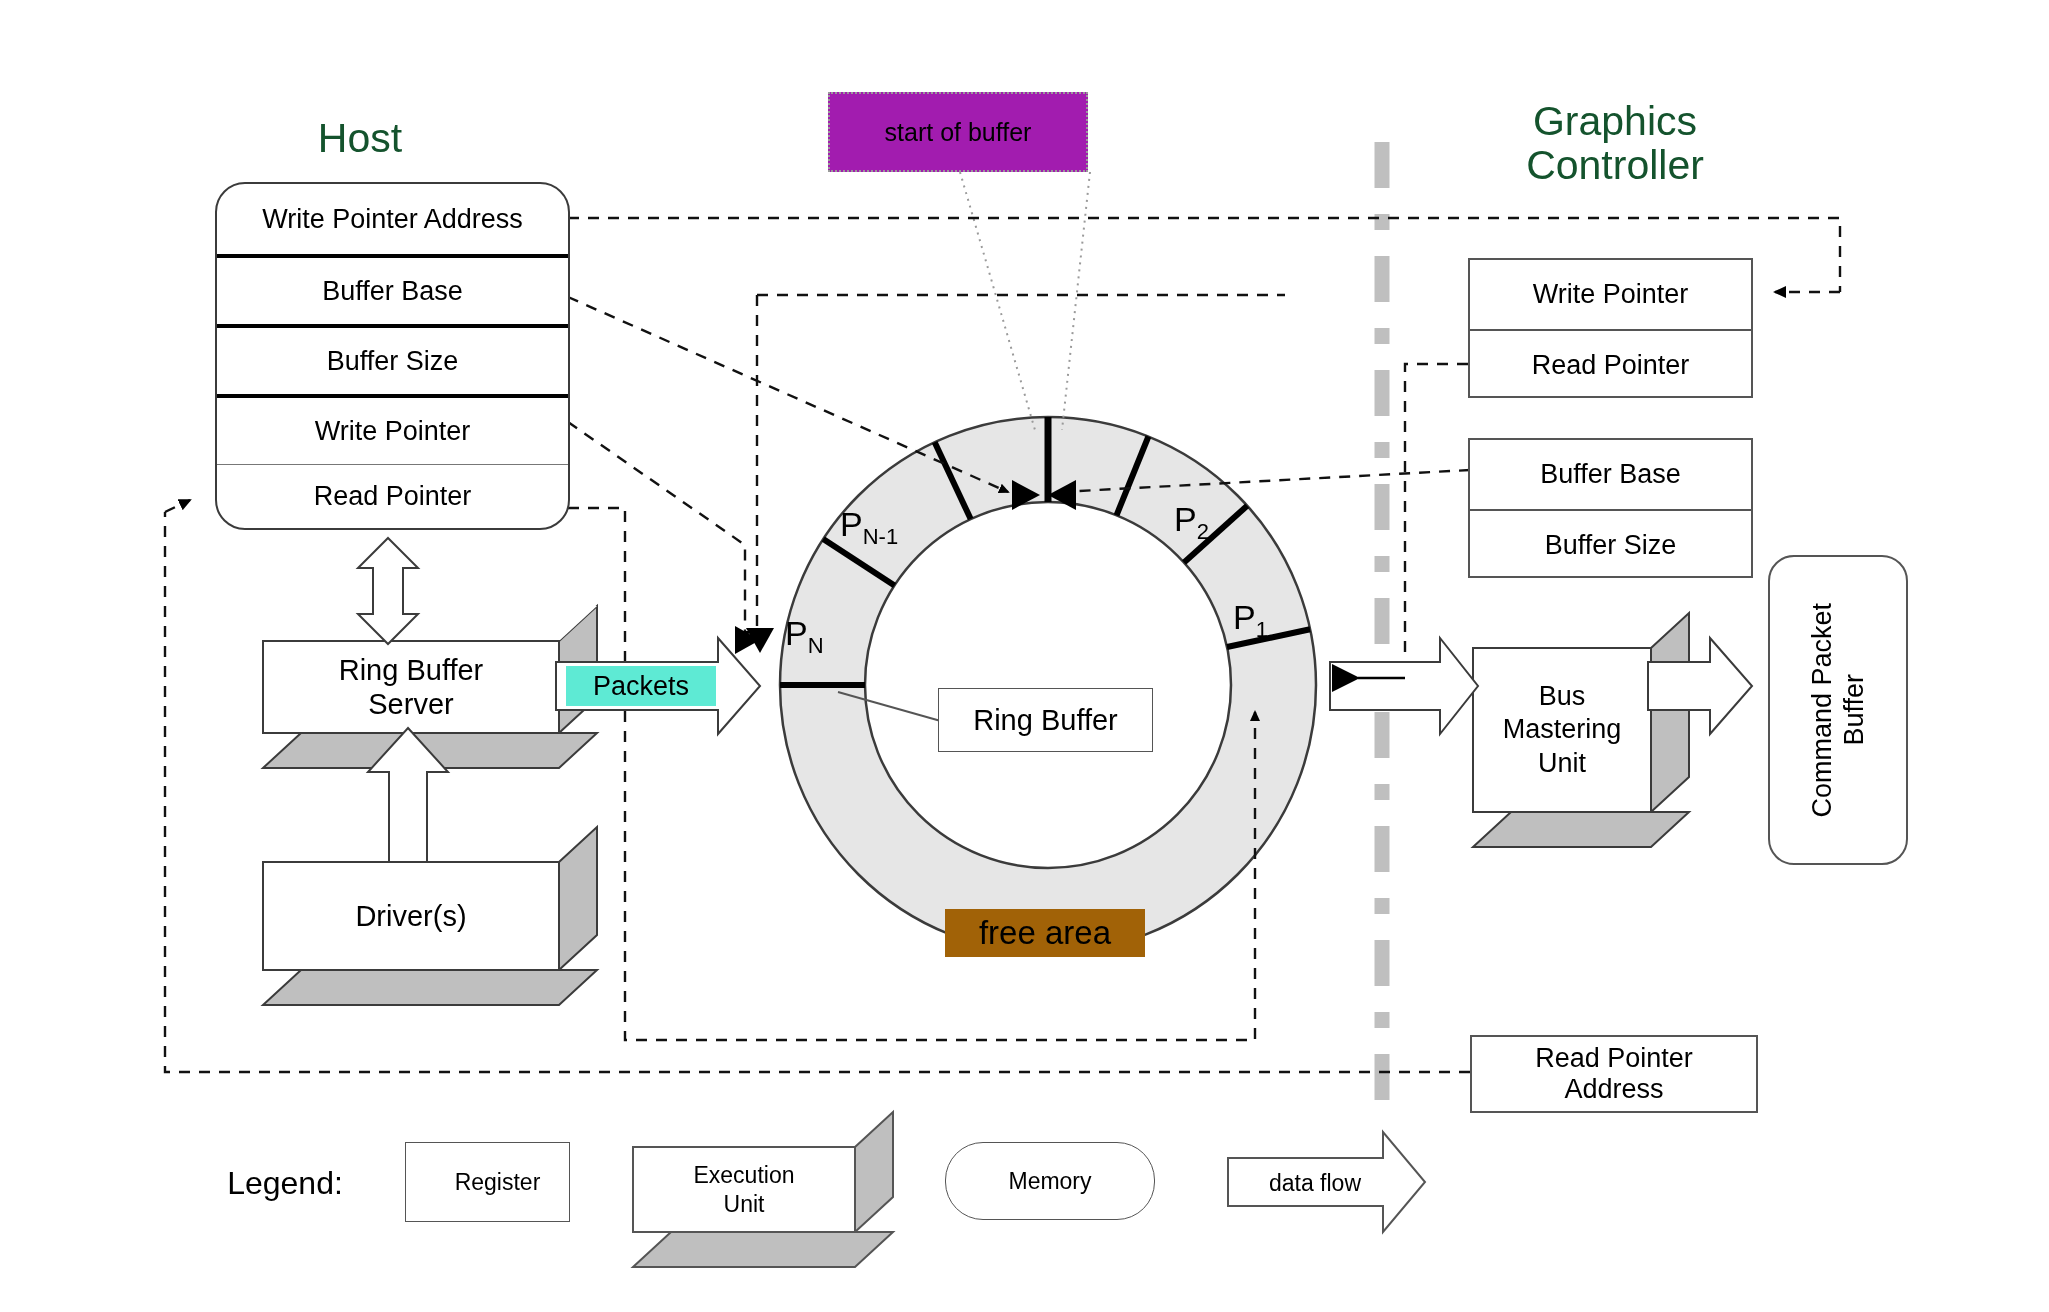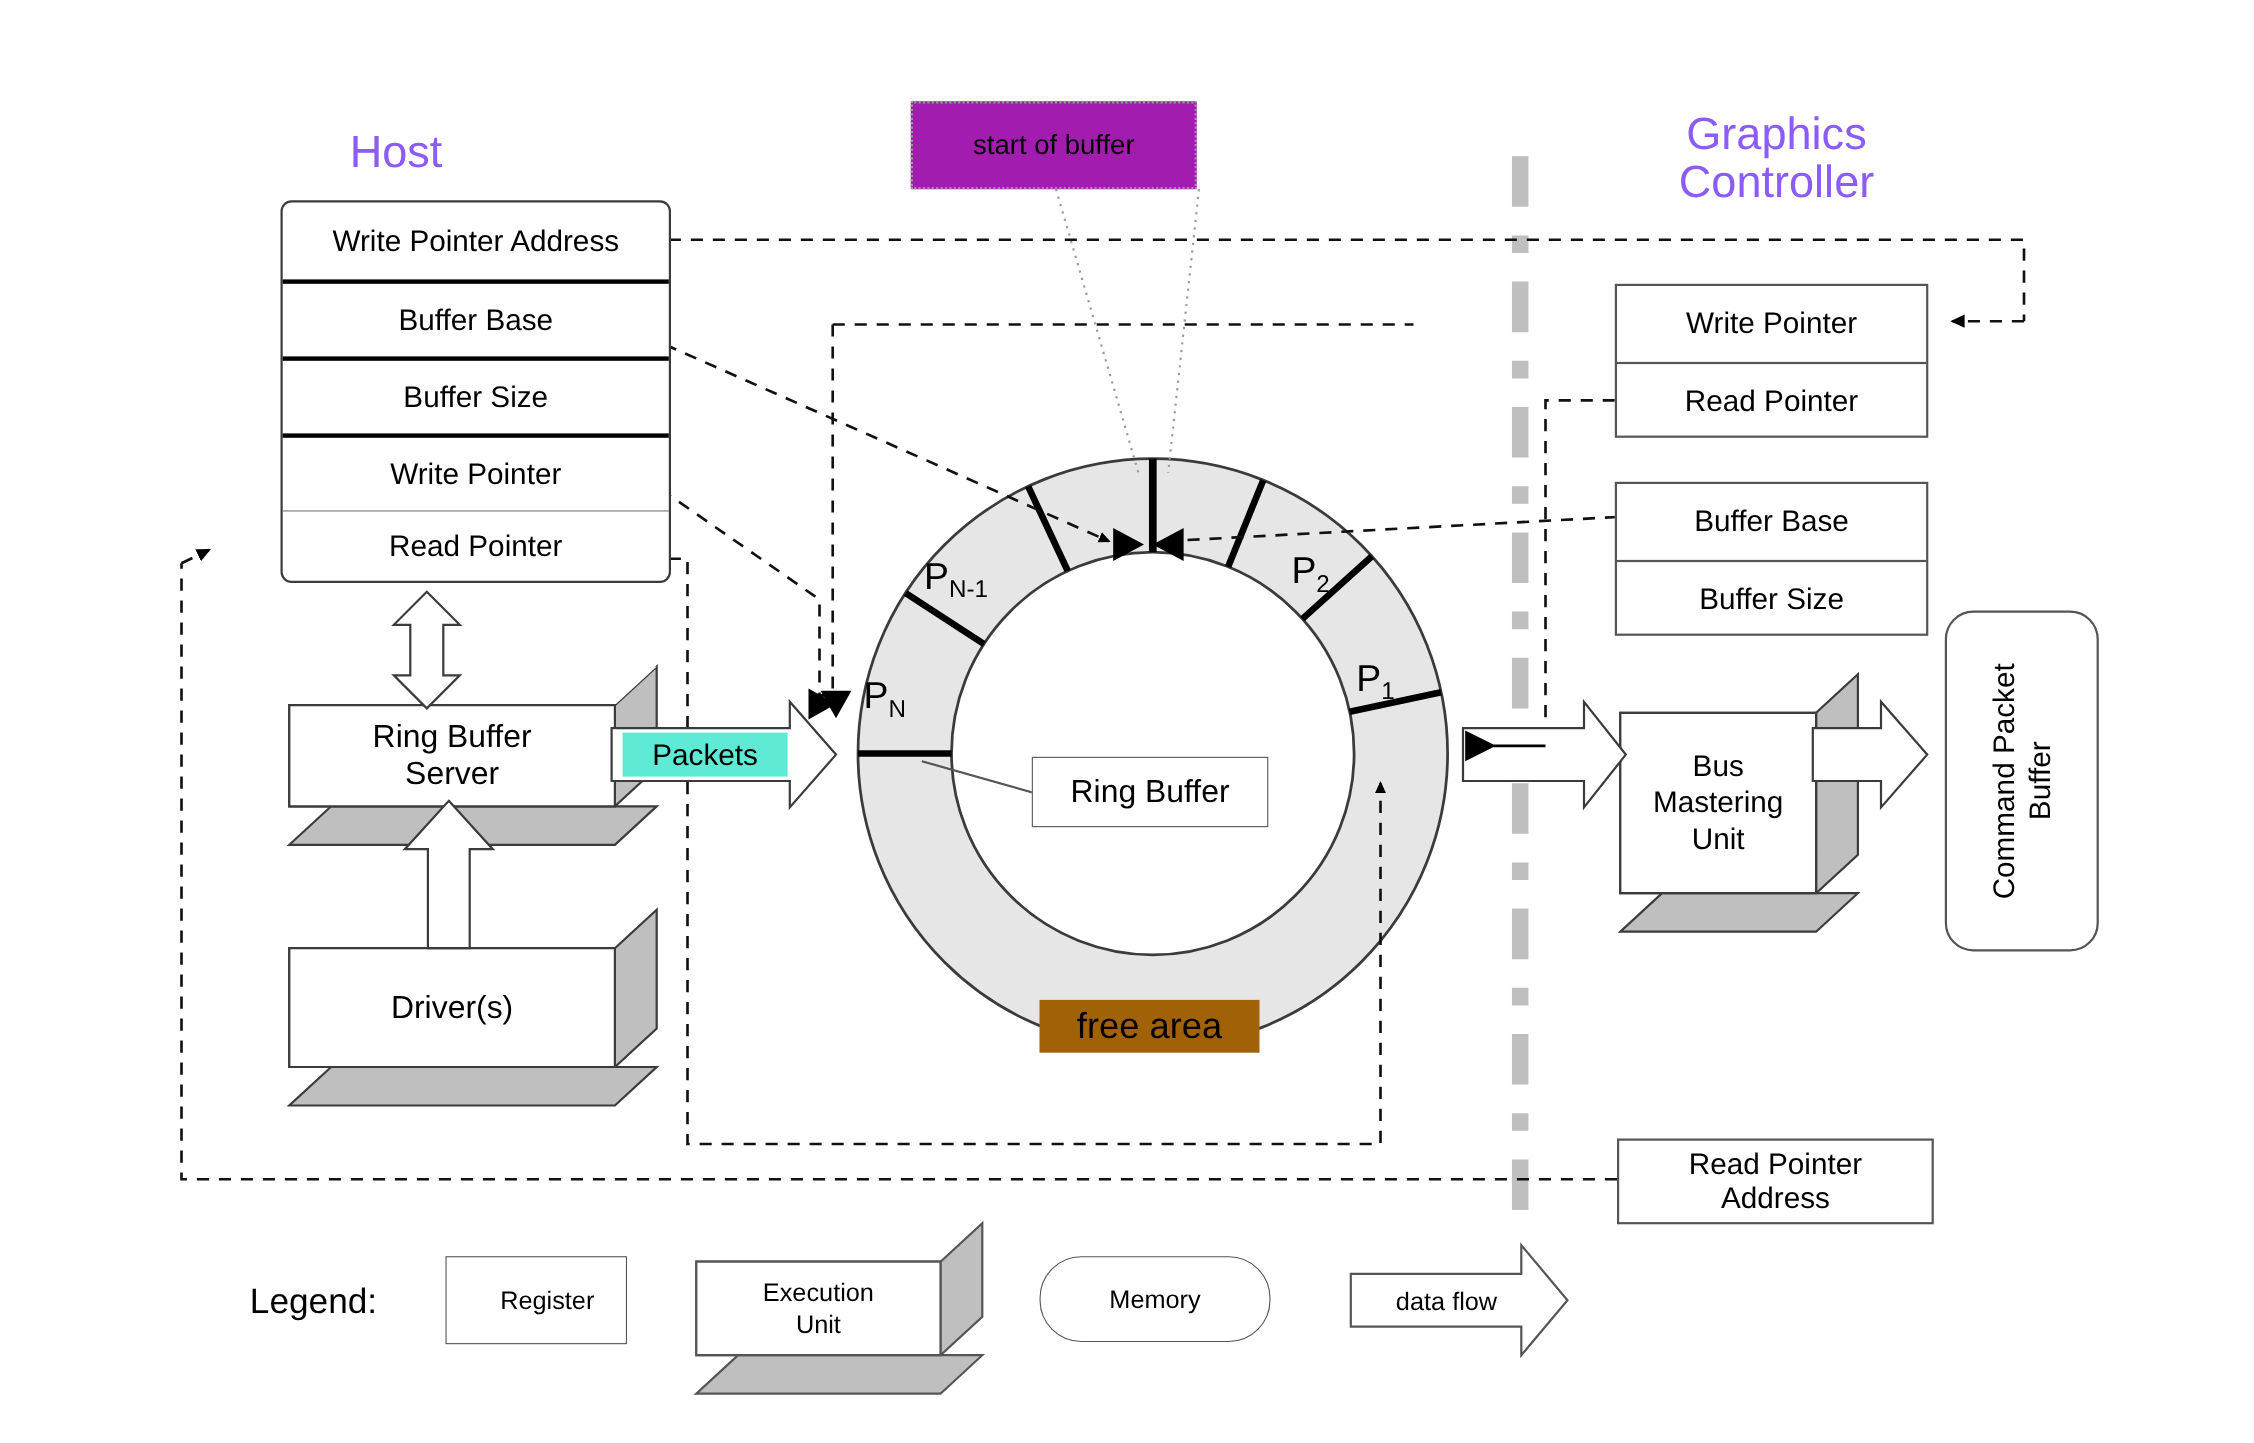--- a/index.html
+++ b/index.html
@@ -5,24 +5,24 @@
 <style>
   html,body{margin:0;padding:0;background:#fff;}
   body{width:2049px;height:1312px;position:relative;overflow:hidden;
        font-family:"Liberation Sans","DejaVu Sans",sans-serif;color:#000;}
   #stage{position:absolute;left:0;top:0;width:2049px;height:1312px;}
   svg.layer{position:absolute;left:0;top:0;width:2049px;height:1312px;overflow:visible;}
   .abs{position:absolute;}
   .ctr{display:flex;align-items:center;justify-content:center;text-align:center;}
 
   
-  .bigtitle{font-size:41px;line-height:1.08;color:#8b5cf6;white-space:pre-line;}
-
-  
-  .hostbox{border:2px solid #3b3b3b;border-radius:10px;background:#fff;box-sizing:border-box;margin-left:40px;}
+  .bigtitle{font-size:41px;line-height:1.08;color:#14532d;white-space:pre-line;}
+
+  
+  .hostbox{border:2px solid #3b3b3b;border-radius:30px;background:#fff;box-sizing:border-box;}
   .hrow{box-sizing:border-box;font-size:27px;color:#000;}
   .hsep-thick{border-top:4px solid #000;}
   .hsep-thin{border-top:1.5px solid #777;}
 
   
   .regbox{border:2px solid #555;background:#fff;box-sizing:border-box;font-size:27px;}
   .regsep{border-top:2px solid #555;}
 
   
   .membox{border:2px solid #555;border-radius:26px;background:#fff;box-sizing:border-box;font-size:27px;}

